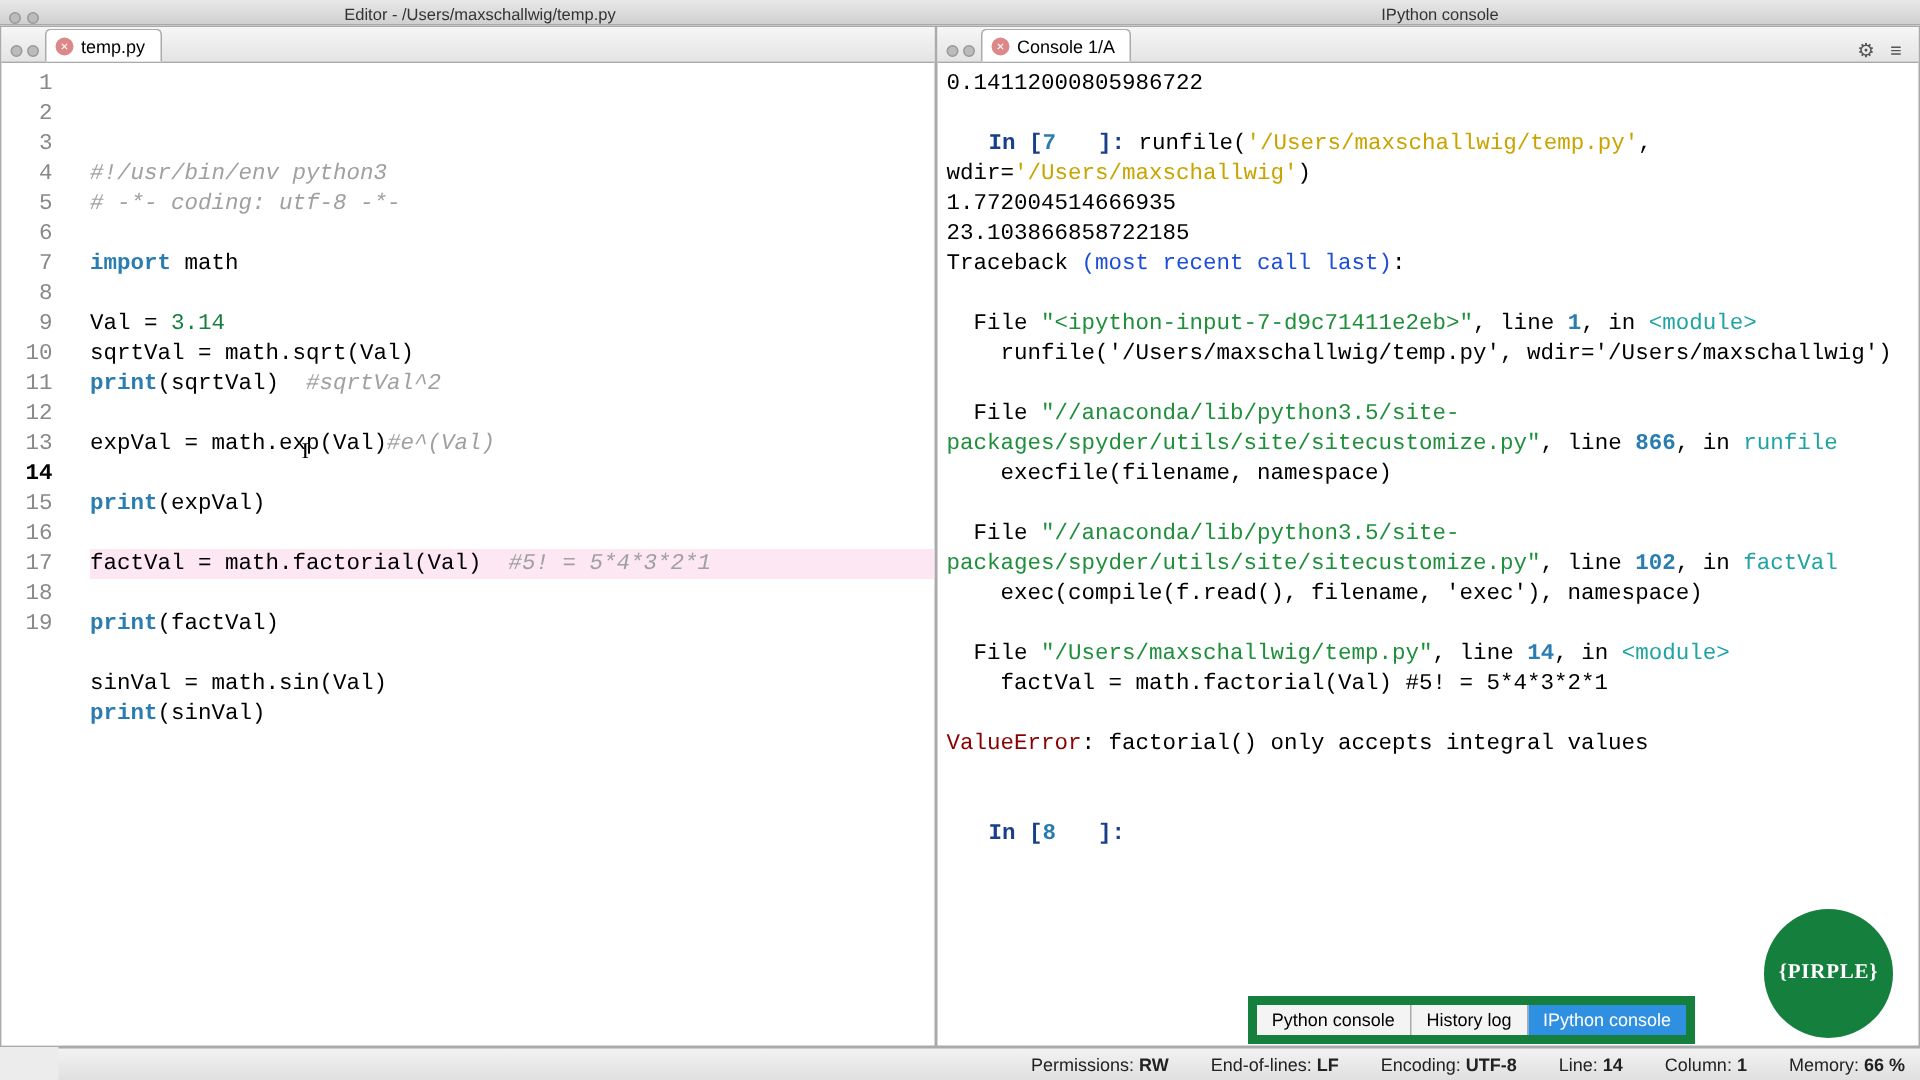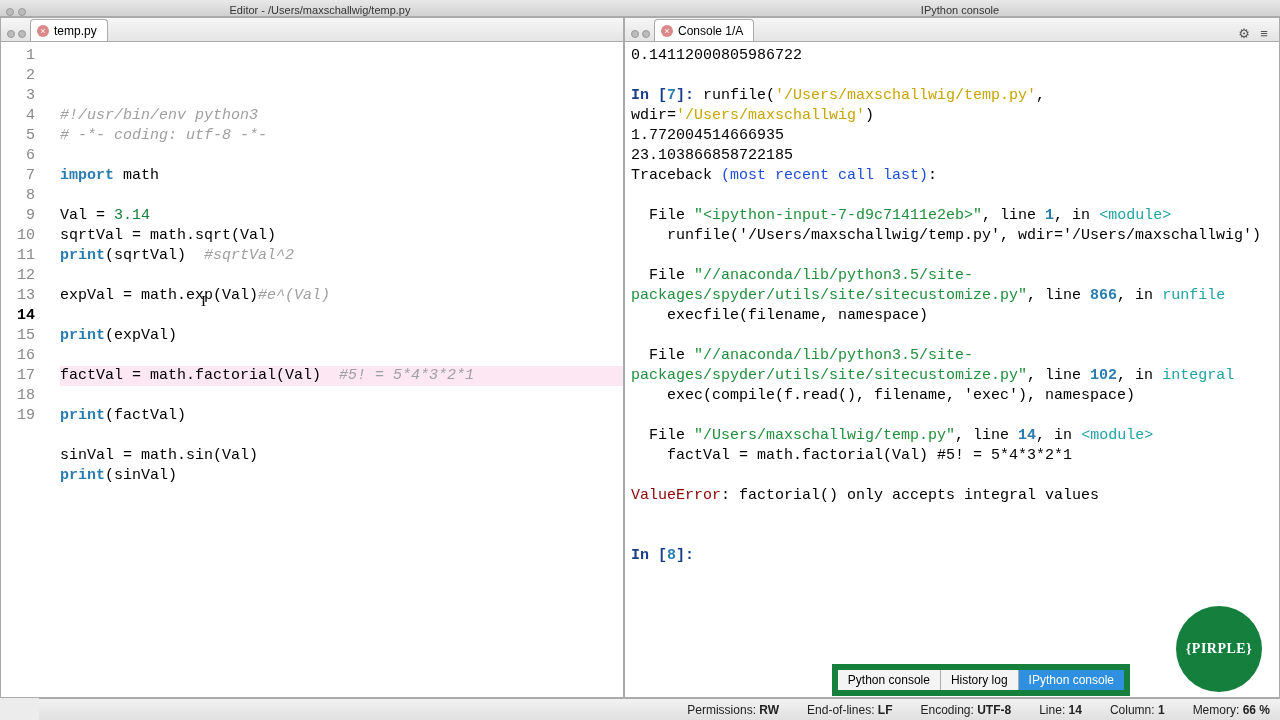--- a/index.html
+++ b/index.html
@@ -139,21 +139,21 @@
 }
 .console-body {
   flex: 1;
   padding: 4px 6px;
   font-size: 15px;
   line-height: 20px;
   white-space: pre-wrap;
   overflow: hidden;
   color: #000;
 }
-.c-prompt { color: #1a3f8a; font-weight: bold; }
+.c-prompt { color: #1a3f8a; font-weight: bold; margin-left: 28px; }
 .c-promptnum { color: #2a7db0; font-weight: bold; }
 .c-path { color: #c9a400; }
 .c-trace { color: #1d4ed8; }
 .c-file { color: #1f8f3b; }
 .c-line { color: #2a7db0; font-weight: bold; }
 .c-err { color: #8b0000; }
 .c-cyan { color: #1fa3a3; }
 .bottom-tabs {
   position: absolute;
   bottom: 24px;
@@ -284,21 +284,21 @@
 <span>1.772004514666935</span>
 <span>23.103866858722185</span>
 <span>Traceback </span><span class="c-trace">(most recent call last)</span><span>:</span>
 
 <span>  File </span><span class="c-file">"&lt;ipython-input-7-d9c71411e2eb&gt;"</span><span>, line </span><span class="c-line">1</span><span>, in </span><span class="c-cyan">&lt;module&gt;</span>
 <span>    runfile('/Users/maxschallwig/temp.py', wdir='/Users/maxschallwig')</span>
 
 <span>  File </span><span class="c-file">"//anaconda/lib/python3.5/site-packages/spyder/utils/site/sitecustomize.py"</span><span>, line </span><span class="c-line">866</span><span>, in </span><span class="c-cyan">runfile</span>
 <span>    execfile(filename, namespace)</span>
 
-<span>  File </span><span class="c-file">"//anaconda/lib/python3.5/site-packages/spyder/utils/site/sitecustomize.py"</span><span>, line </span><span class="c-line">102</span><span>, in </span><span class="c-cyan">integral</span>
+<span>  File </span><span class="c-file">"//anaconda/lib/python3.5/site-packages/spyder/utils/site/sitecustomize.py"</span><span>, line </span><span class="c-line">102</span><span>, in </span><span class="c-cyan">factVal</span>
 <span>    exec(compile(f.read(), filename, 'exec'), namespace)</span>
 
 <span>  File </span><span class="c-file">"/Users/maxschallwig/temp.py"</span><span>, line </span><span class="c-line">14</span><span>, in </span><span class="c-cyan">&lt;module&gt;</span>
 <span>    factVal = math.factorial(Val) #5! = 5*4*3*2*1</span>
 
 <span class="c-err">ValueError</span><span>: factorial() only accepts integral values</span>
 
 
 <span class="c-prompt">In [</span><span class="c-promptnum">8</span><span class="c-prompt">]: </span></div>
   </div>

